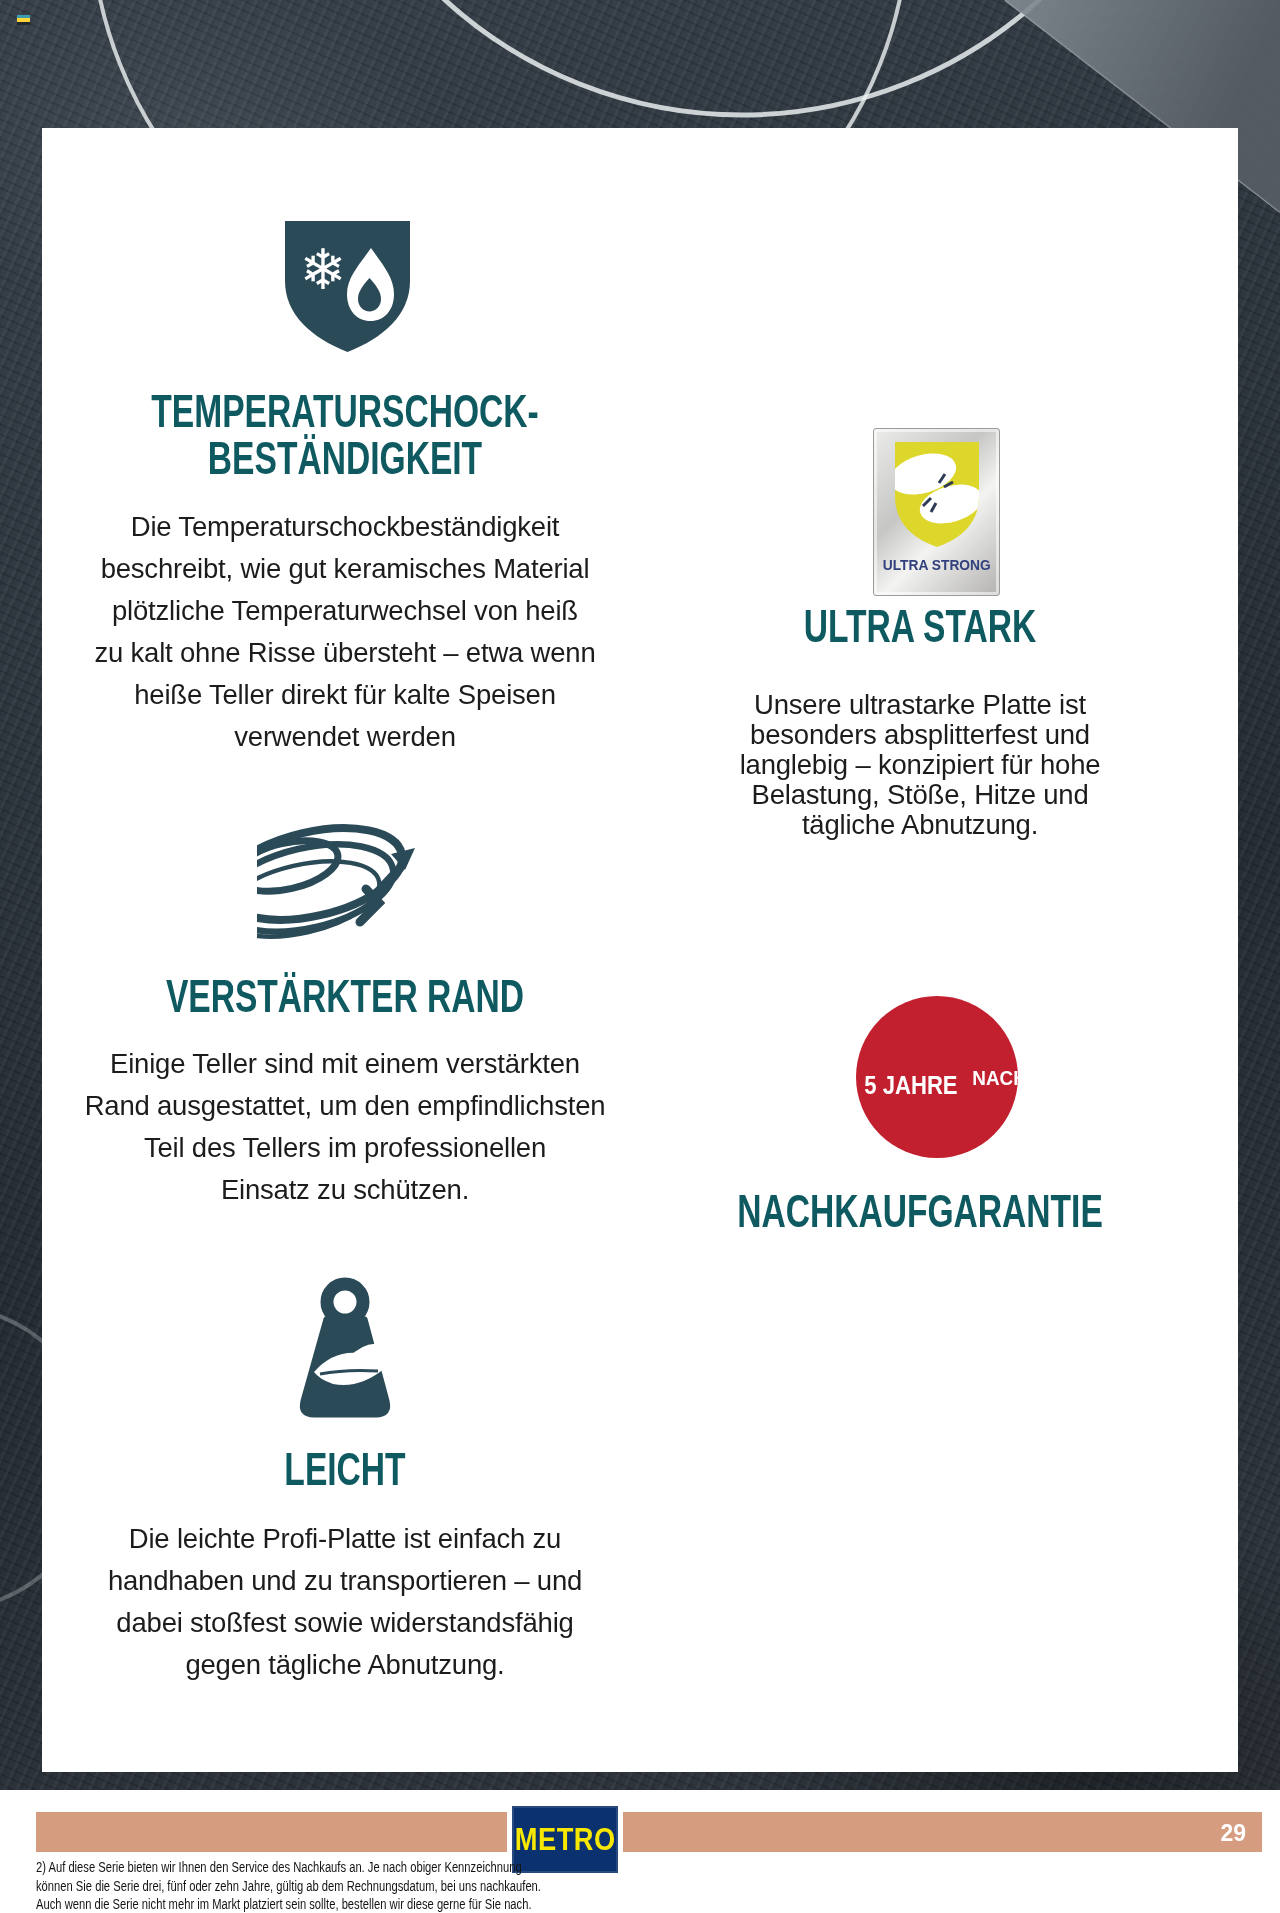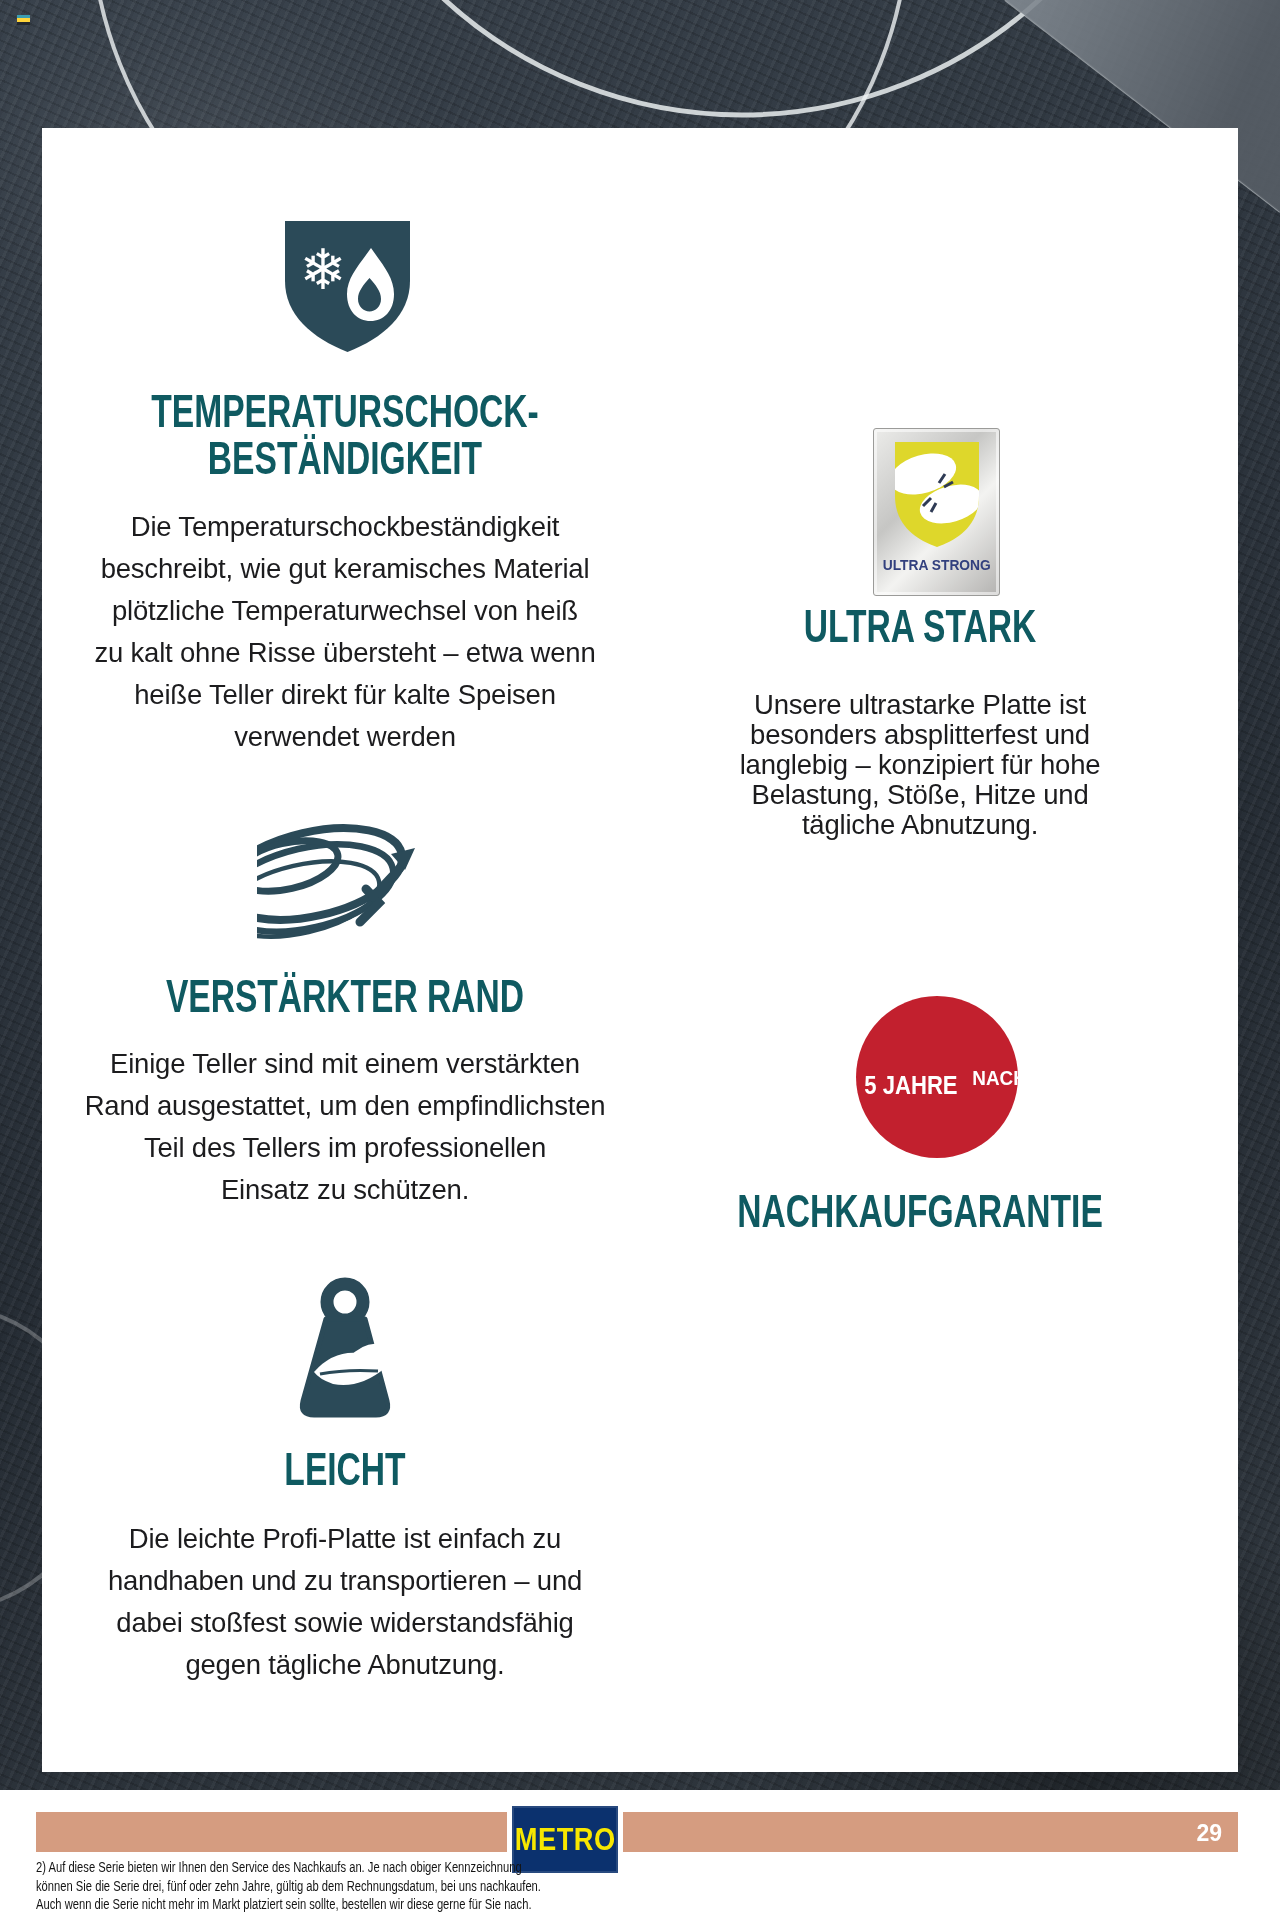--- a/index.html
+++ b/index.html
@@ -39,21 +39,21 @@
       background:#c2202e;display:flex;flex-direction:row;align-items:center;color:#fff;}
   .rb1{margin-top:17px;font-weight:bold;font-size:26px;transform:scaleX(0.85);white-space:nowrap;}
   .redbadge svg{margin:2px 0 3px 0;}
   .rb2{font-weight:bold;font-size:21px;line-height:23px;transform:scaleX(0.9);white-space:nowrap;}
   .rb3{font-weight:bold;font-size:21px;line-height:23px;transform:scaleX(0.9);white-space:nowrap;}
   .rb3 sup{font-size:12px;font-weight:bold;}
   
   .footer{position:absolute;left:0;top:1790px;width:1280px;height:123px;background:#ffffff;}
   .bar{position:absolute;top:22px;height:40px;background:#d59c80;}
   .bar-left{left:36px;width:471px;}
-  .bar-right{left:623px;width:615px;}
+  .bar-right{left:623px;width:615px;padding-left:24px;}
   .pagenum{position:absolute;right:16px;top:8px;font-weight:bold;font-size:23px;color:#ffffff;}
   .metro{position:absolute;left:512px;top:16px;width:106px;height:67px;background:#0b316e;
       display:flex;align-items:center;justify-content:center;
       box-shadow:inset 0 0 0 2px rgba(255,255,255,0.12);}
   .metro span{font-weight:bold;font-size:31px;color:#f8e700;transform:scaleX(0.88);
       letter-spacing:0.5px;white-space:nowrap;}
   .footnote{position:absolute;left:36px;top:68px;width:720px;font-size:14px;line-height:18.5px;
       color:#141414;white-space:pre-line;transform:scaleX(0.8);transform-origin:0 0;}
 </style>
 </head>

